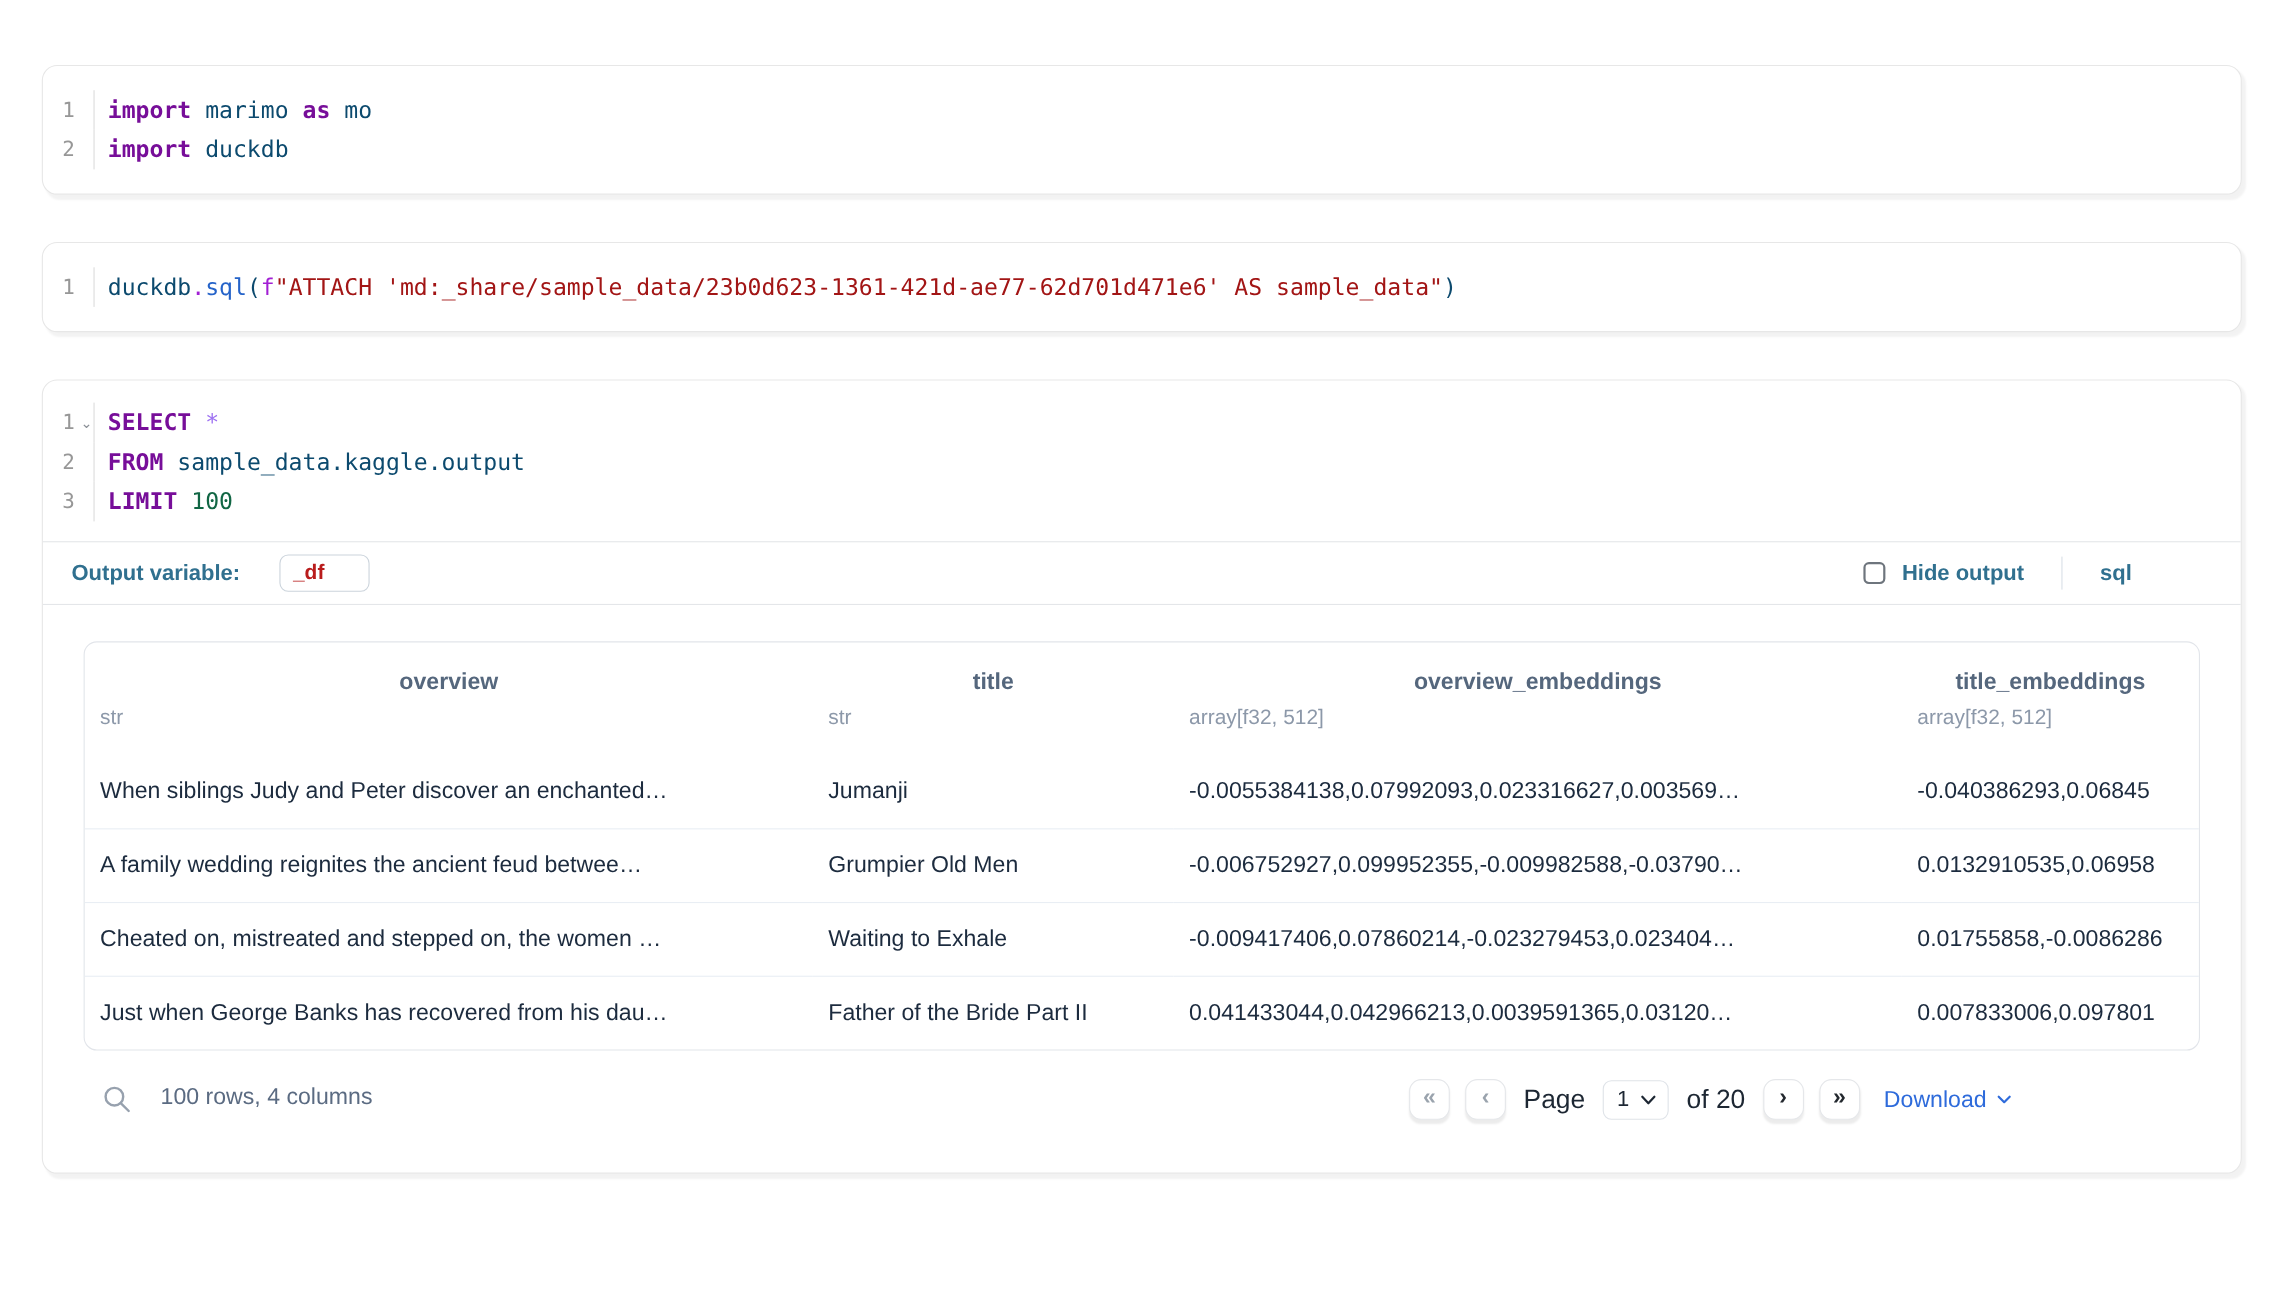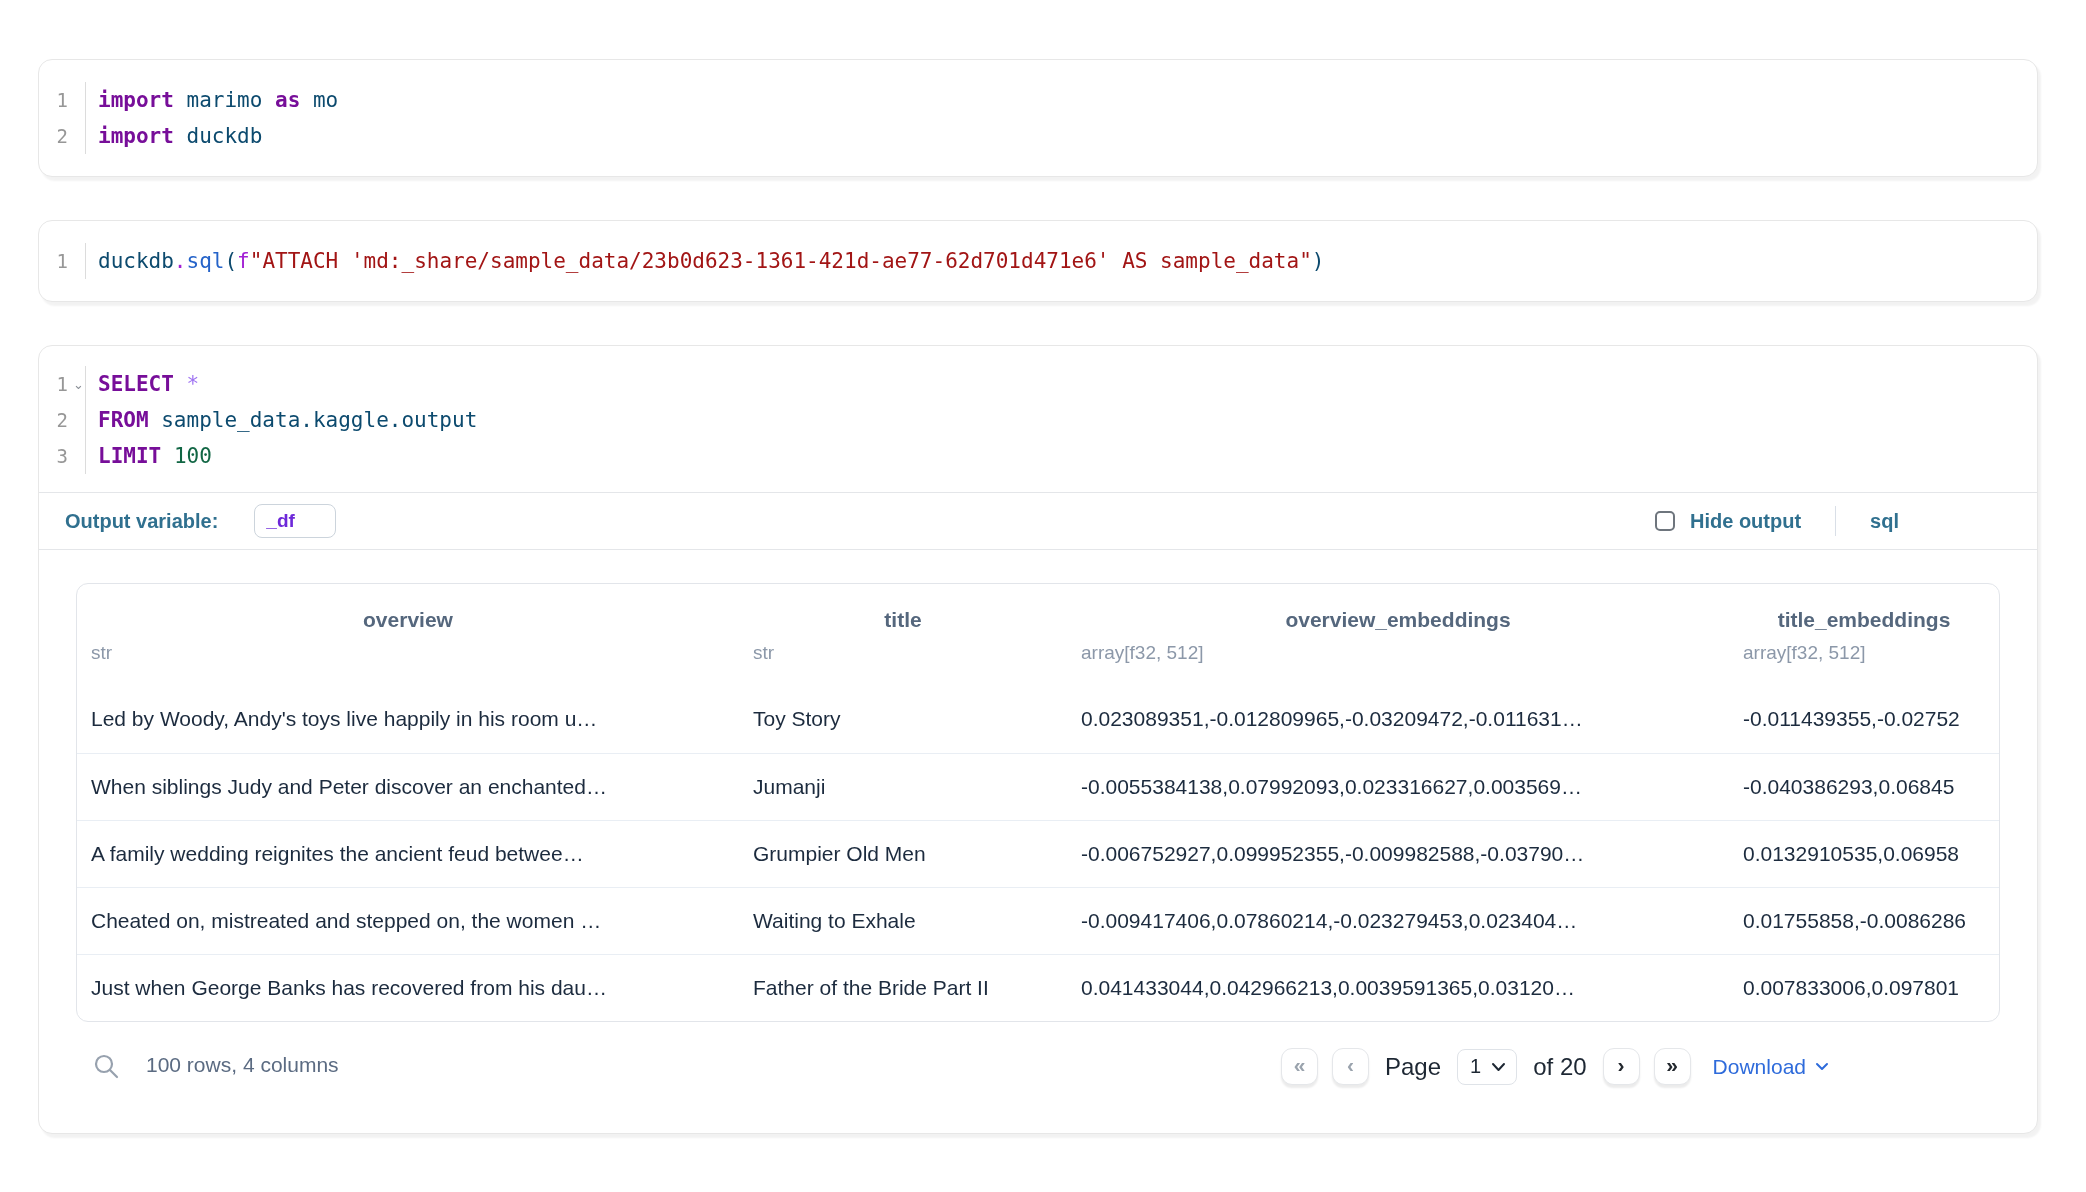--- a/index.html
+++ b/index.html
@@ -66,25 +66,25 @@
     padding: 11px 26px;
   }
   .ob-left { display: flex; align-items: center; gap: 20px; }
   .ov-label { color: #30708f; font-weight: bold; font-size: 20px; }
   .ov-input {
     width: 82px; height: 34px;
     margin-left: 16px;
     border: 1px solid #ccd4dc;
     border-radius: 8px;
     padding: 0 11px;
-    color: #6d28d9; font-weight: bold; font-size: 19px;
+    color: #b91c1c; font-weight: bold; font-size: 19px;
     font-family: "Liberation Sans", sans-serif;
     outline: none;
   }
-  .ob-right { display: flex; align-items: center; margin-right: 112px; }
+  .ob-right { display: flex; align-items: center; margin-right: 73px; }
   .checkbox {
     width: 20px; height: 20px;
     border: 2px solid #6e757d;
     border-radius: 5px;
     background: #fff;
     flex: 0 0 20px;
   }
   .hide-label { margin-left: 15px; color: #30708f; font-weight: bold; font-size: 20px; }
   .vdiv { width: 1px; height: 30px; background: #d9dfe7; margin: 0 34px; }
   .lang-label { color: #30708f; font-weight: bold; font-size: 20px; }
@@ -216,26 +216,20 @@
                   <div class="col-name">overview_embeddings</div>
                   <div class="col-type">array[f32, 512]</div>
                 </th>
                 <th>
                   <div class="col-name">title_embeddings</div>
                   <div class="col-type">array[f32, 512]</div>
                 </th>
               </tr>
             </thead>
           <tbody id="tbody">
-              <tr>
-                <td>Led by Woody, Andy's toys live happily in his room u…</td>
-                <td>Toy Story</td>
-                <td>0.023089351,-0.012809965,-0.03209472,-0.011631…</td>
-                <td>-0.011439355,-0.02752</td>
-              </tr>
               <tr>
                 <td>When siblings Judy and Peter discover an enchanted…</td>
                 <td>Jumanji</td>
                 <td>-0.0055384138,0.07992093,0.023316627,0.003569…</td>
                 <td>-0.040386293,0.06845</td>
               </tr>
               <tr>
                 <td>A family wedding reignites the ancient feud betwee…</td>
                 <td>Grumpier Old Men</td>
                 <td>-0.006752927,0.099952355,-0.009982588,-0.03790…</td>

